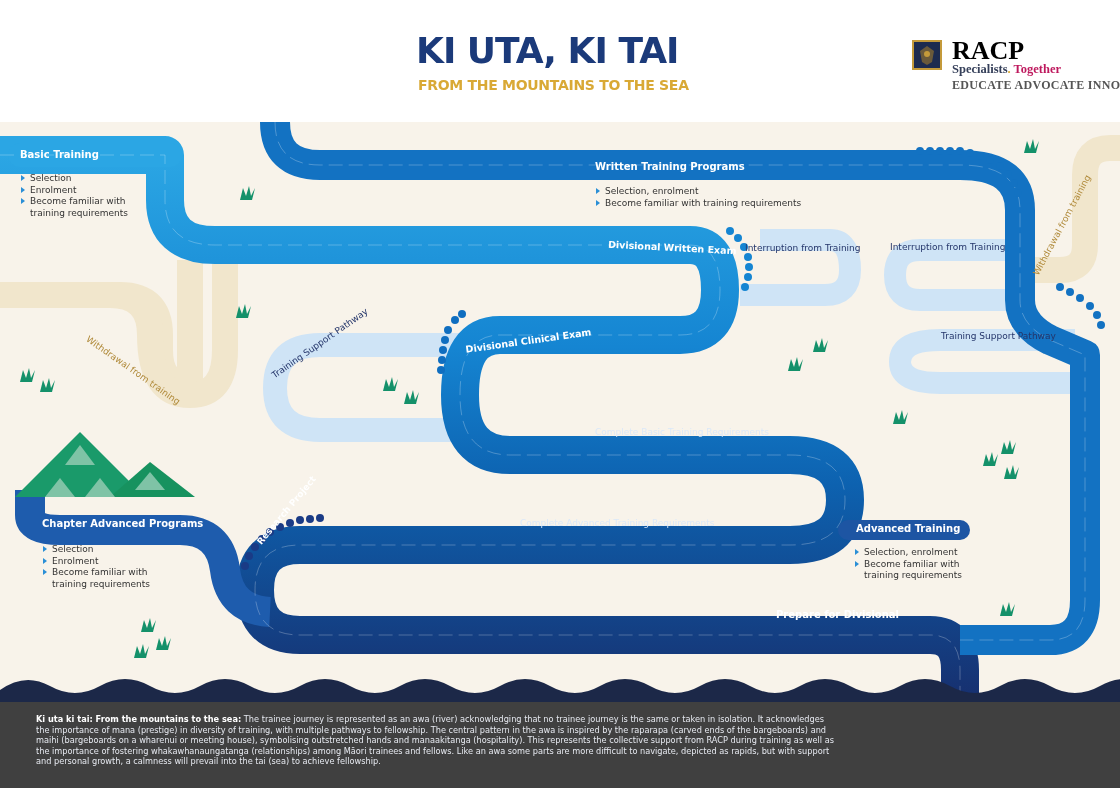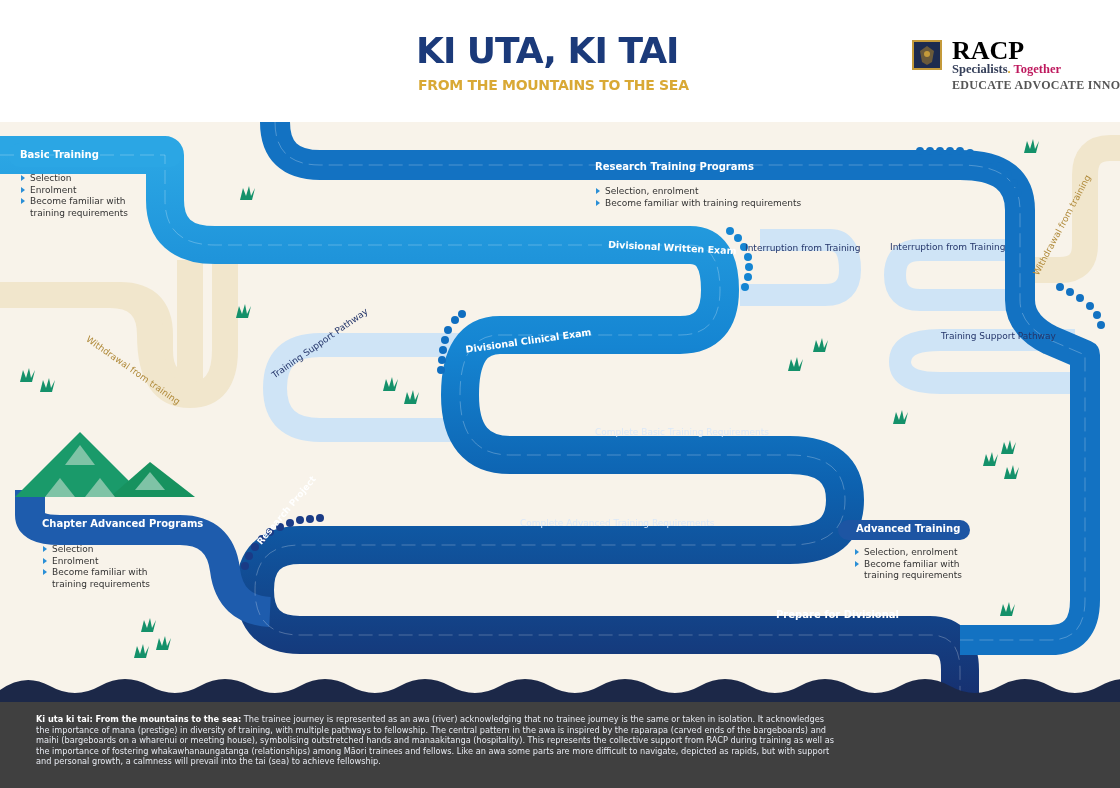--- a/index.html
+++ b/index.html
@@ -173,21 +173,21 @@
     <path d="M0 702 L0 690 Q25 672 50 686 T100 686 T150 686 T200 686 T250 686 T300 686 T350 686 T400 686 T450 686 T500 686 T550 686 T600 686 T650 686 T700 686 T750 686 T800 686 T850 686 T900 686 T950 686 T1000 686 T1050 686 T1100 686 T1150 686 L1120 702 Z" fill="#1c2848"></path>
   </svg>
 
   <div class="label lbl-white" style="left:20px;top:27px;">Basic Training</div>
   <div class="bullets" style="left:20px;top:51px;width:130px;">
     <div class="b">Selection</div>
     <div class="b">Enrolment</div>
     <div class="b" style="width:115px;white-space:normal;">Become familiar with training requirements</div>
   </div>
 
-  <div class="label lbl-white" style="left:595px;top:39px;">Research Training Programs</div>
+  <div class="label lbl-white" style="left:595px;top:39px;">Written Training Programs</div>
   <div class="bullets" style="left:595px;top:64px;">
     <div class="b">Selection, enrolment</div>
     <div class="b">Become familiar with training requirements</div>
   </div>
 
   <div class="label lbl-white" style="left:42px;top:396px;">Chapter Advanced Programs</div>
   <div class="bullets" style="left:42px;top:422px;">
     <div class="b">Selection</div>
     <div class="b">Enrolment</div>
     <div class="b" style="width:115px;white-space:normal;">Become familiar with training requirements</div>

